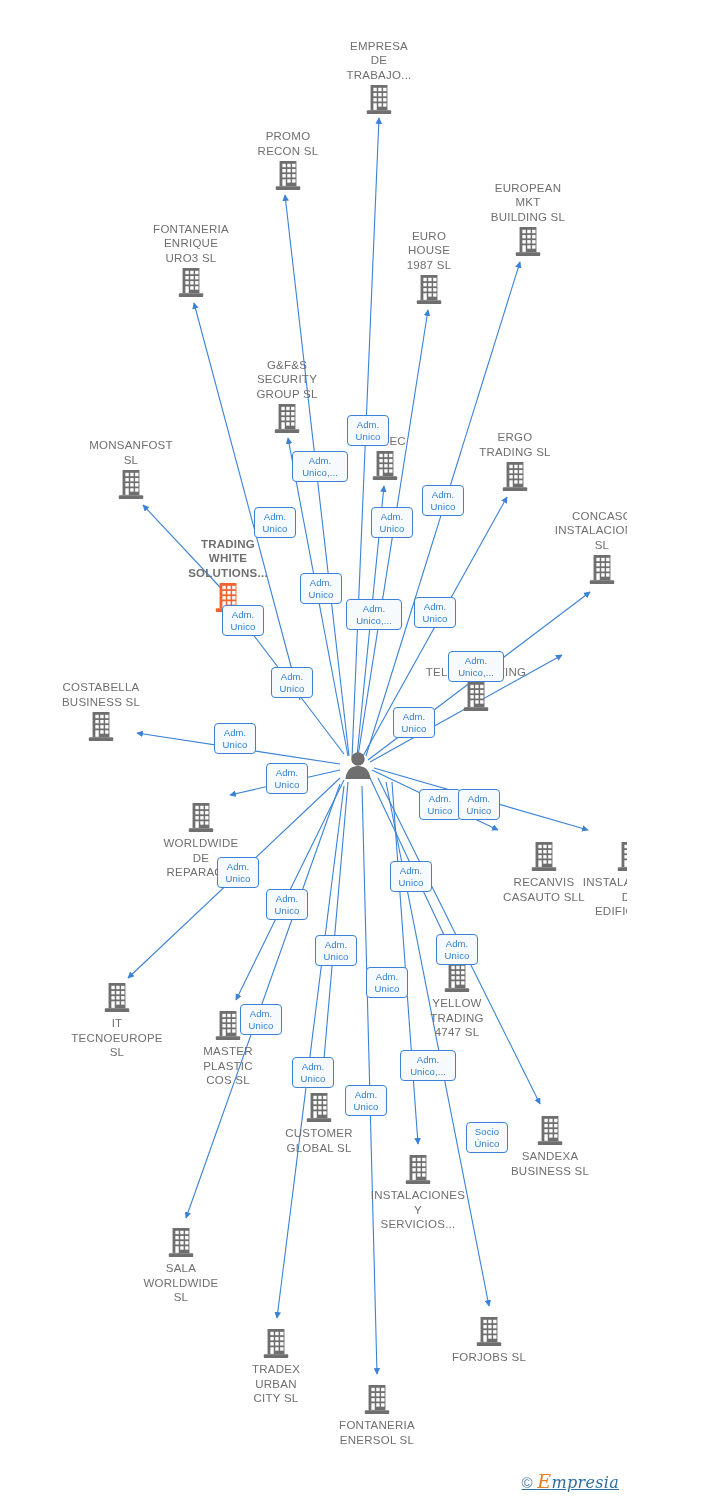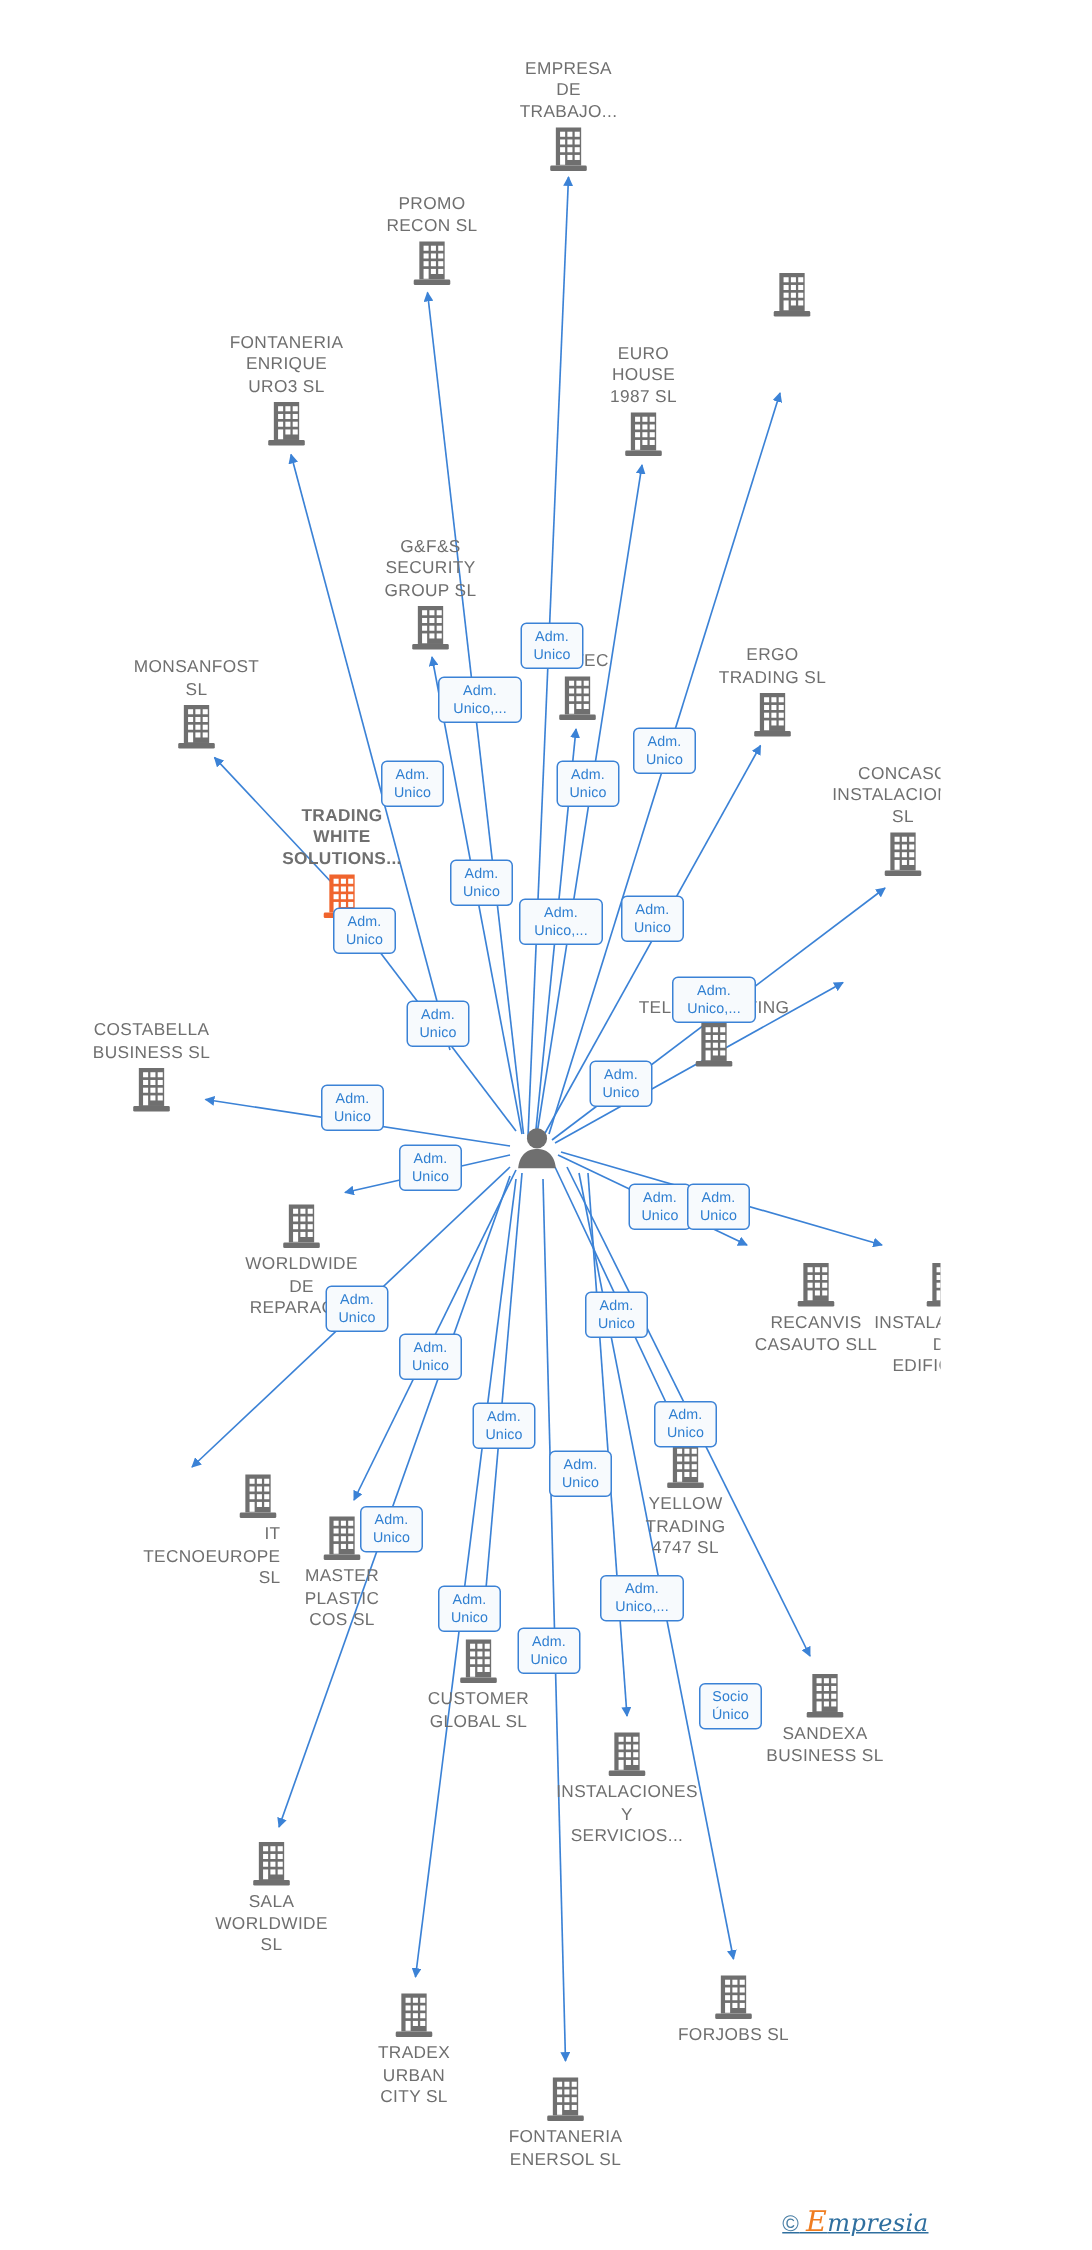--- a/index.html
+++ b/index.html
@@ -166,20 +166,23 @@
               <rect x="10" y="15" width="3.6" height="3.6"></rect>
               <rect x="15.2" y="15" width="3.6" height="3.6"></rect>
               <rect x="20.4" y="15" width="3.6" height="3.6"></rect>
               <rect x="10" y="20.5" width="3.6" height="7"></rect>
               <rect x="20.4" y="20.5" width="3.6" height="3.6"></rect>
               <rect x="15.2" y="20.5" width="3.6" height="3.6"></rect>
             </g>
           </svg></span>
       </div>
       <div class="node company label-above" style="left: 528px; top: 180.5px;">
+        <span class="label">EUROPEAN
+MKT
+BUILDING  SL</span>
         <span class="glyph"><svg width="30" height="32" viewBox="0 0 32 34" xmlns="http://www.w3.org/2000/svg">
             <rect x="7" y="1" width="18" height="27" fill="#6f6f6f"></rect>
             <rect x="3" y="28" width="26" height="4" rx="1" fill="#6f6f6f"></rect>
             <g fill="#ffffff">
               <rect x="10" y="4" width="3.6" height="3.6"></rect>
               <rect x="15.2" y="4" width="3.6" height="3.6"></rect>
               <rect x="20.4" y="4" width="3.6" height="3.6"></rect>
               <rect x="10" y="9.5" width="3.6" height="3.6"></rect>
               <rect x="15.2" y="9.5" width="3.6" height="3.6"></rect>
               <rect x="20.4" y="9.5" width="3.6" height="3.6"></rect>
@@ -454,21 +457,21 @@
               <rect x="20.4" y="15" width="3.6" height="3.6"></rect>
               <rect x="10" y="20.5" width="3.6" height="7"></rect>
               <rect x="20.4" y="20.5" width="3.6" height="3.6"></rect>
               <rect x="15.2" y="20.5" width="3.6" height="3.6"></rect>
             </g>
           </svg></span>
         <span class="label">INSTALACIONES
 DE
 EDIFICIOS...</span>
       </div>
-      <div class="node company label-below" style="left: 117px; top: 982px; text-align: right;">
+      <div class="node company label-below" style="left: 117px; top: 982px;">
         <span class="glyph"><svg width="30" height="32" viewBox="0 0 32 34" xmlns="http://www.w3.org/2000/svg">
             <rect x="7" y="1" width="18" height="27" fill="#6f6f6f"></rect>
             <rect x="3" y="28" width="26" height="4" rx="1" fill="#6f6f6f"></rect>
             <g fill="#ffffff">
               <rect x="10" y="4" width="3.6" height="3.6"></rect>
               <rect x="15.2" y="4" width="3.6" height="3.6"></rect>
               <rect x="20.4" y="4" width="3.6" height="3.6"></rect>
               <rect x="10" y="9.5" width="3.6" height="3.6"></rect>
               <rect x="15.2" y="9.5" width="3.6" height="3.6"></rect>
               <rect x="20.4" y="9.5" width="3.6" height="3.6"></rect>

